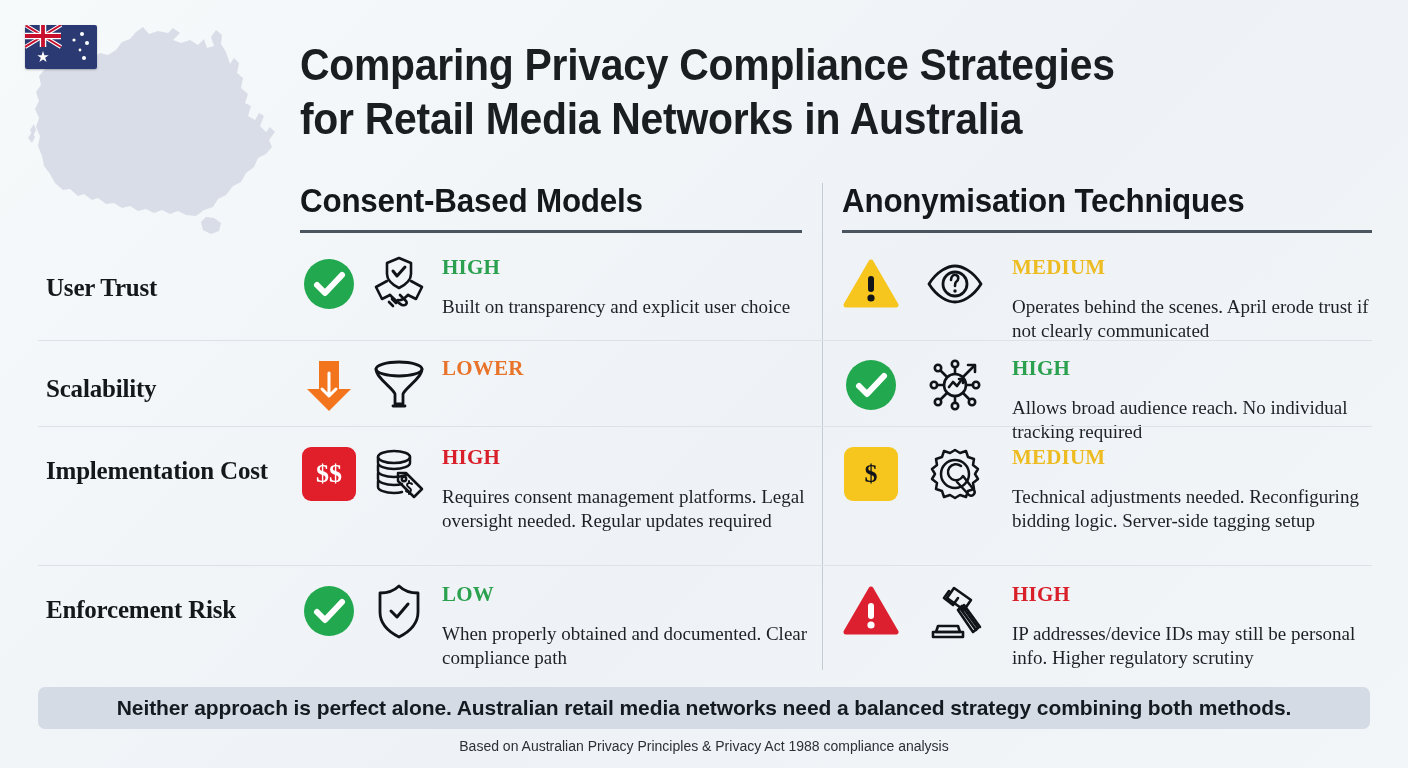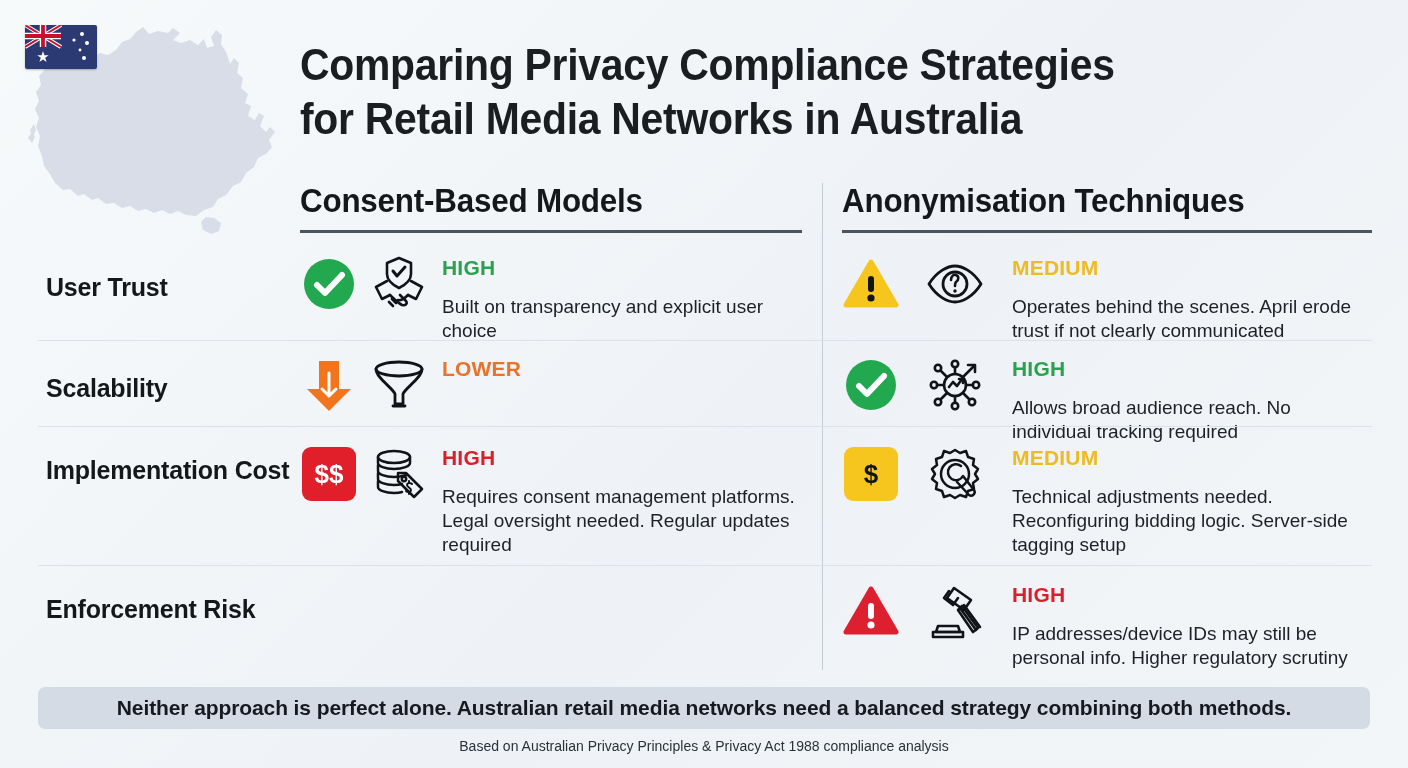--- a/index.html
+++ b/index.html
@@ -102,20 +102,21 @@
   }
   .head-rule.left  { left: 262px; width: 502px; }
   .head-rule.right { left: 804px; width: 530px; }
 
   
   .row {
     position: absolute;
     left: 0;
     width: 100%;
     border-top: 1px solid #dde2e8;
+    font-family: Liberation Serif, serif;
   }
   .row.r0 { top: 62px;  height: 100px; border-top: none; }
   .row.r1 { top: 162px; height: 100px; }
   .row.r2 { top: 248px; height: 125px; }
   .row.r3 { top: 387px; height: 105px; }
 
   .row-label {
     position: absolute;
     left: 8px;
     width: 248px;
@@ -438,20 +439,38 @@
         <div class="textwrap">
           <div class="rating" style="color:#edbb22">MEDIUM</div>
           <div class="desc">Technical adjustments needed. Reconfiguring bidding logic. Server-side tagging setup</div>
         </div>
       </div>
     </div>
 
     <div class="row r3">
       <div class="row-label">Enforcement Risk</div>
 
+      <div class="cell left">
+        <div class="badge">
+          <svg viewBox="0 0 56 56" width="56" height="56">
+              <circle cx="28" cy="28" r="25" fill="#22a84f"></circle>
+              <path d="M16,29 L24,37 L41,19" stroke="#fff" stroke-width="6" fill="none" stroke-linecap="round" stroke-linejoin="round"></path>
+            </svg>
+        </div>
+        <div class="pict">
+          <svg viewBox="0 0 62 58" width="62" height="58" fill="none" stroke="#101418" stroke-width="2.8" stroke-linecap="round" stroke-linejoin="round">
+            <path d="M31,4 C37,10 45,11 50,11 V30 C50,42 41,50 31,55 C21,50 12,42 12,30 V11 C17,11 25,10 31,4 Z"></path>
+            <path d="M23,29 L29,35 L40,22" stroke-width="3"></path>
+          </svg>
+        </div>
+        <div class="textwrap">
+          <div class="rating" style="color:#2ba14f">LOW</div>
+          <div class="desc">When properly obtained and documented. Clear compliance path</div>
+        </div>
+      </div>
 
       <div class="cell right">
         <div class="badge">
           <svg viewBox="0 0 56 56" width="56" height="56">
               <path d="M28,6 L53,49 H3 Z" fill="#dc2030" stroke="#dc2030" stroke-width="5" stroke-linejoin="round"></path>
               <rect x="25" y="20" width="6" height="16" rx="3" fill="#ffffff"></rect>
               <circle cx="28" cy="42" r="3.6" fill="#ffffff"></circle>
             </svg>
         </div>
         <div class="pict">

